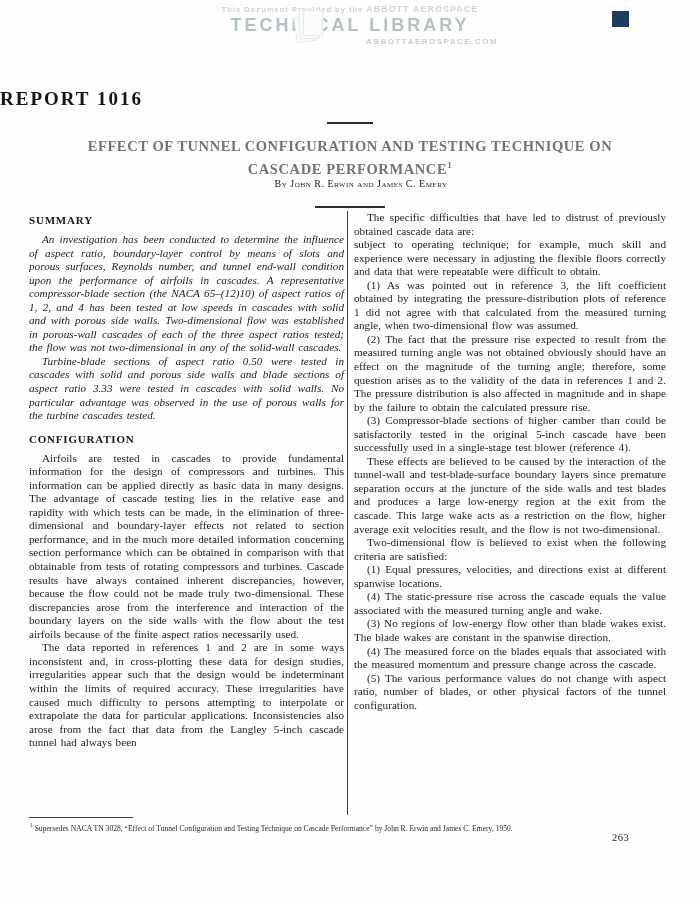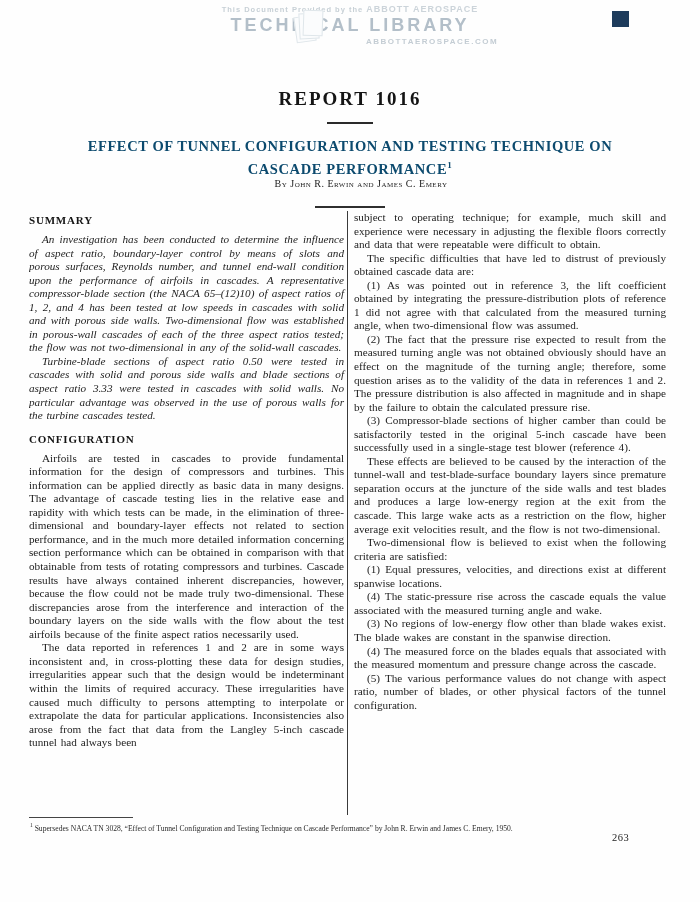--- a/index.html
+++ b/index.html
@@ -30,30 +30,30 @@
     position:absolute; border:1px solid #dfe6ea; background:#fbfcfd; width:20px; height:26px;
   }
   .wm-docstack .sheet:nth-child(1){ left:0; top:6px; transform:rotate(-8deg); }
   .wm-docstack .sheet:nth-child(2){ left:4px; top:3px; transform:rotate(-3deg); }
   .wm-docstack .sheet:nth-child(3){ left:8px; top:0; transform:rotate(2deg); }
   .wm-square { position:absolute; left:612px; top:7px; width:17px; height:16px; background:#1e3c5c; }
 
   
   .report-number {
     position:absolute; top:88px; left:0; width:100%;
-    text-align:center; font-size:19px; font-weight:bold; letter-spacing:2px;
+    font-size:19px; font-weight:bold; letter-spacing:2px;
     color:#141414;
   }
   .report-rule {
     position:absolute; top:122px; left:327px; width:46px; height:2px; background:#2a2a2a;
   }
   .doc-title {
     position:absolute; top:137px; left:40px; width:620px;
     text-align:center; font-size:14.5px; font-weight:bold; letter-spacing:0.6px;
-    line-height:19px; color:#0c4a6e;
+    line-height:19px; color:#737373;
   }
   .doc-title sup { font-size:9px; }
   .byline {
     position:absolute; top:178px; left:11px; width:100%;
     text-align:center; font-size:10px; font-variant:small-caps; letter-spacing:0.5px;
     color:#222;
   }
   .byline-rule {
     position:absolute; top:206px; left:315px; width:70px; height:2px; background:#2f2f2f;
   }
@@ -133,22 +133,22 @@
       <div class="para italic">An investigation has been conducted to determine the influence of aspect ratio, boundary-layer control by means of slots and porous surfaces, Reynolds number, and tunnel end-wall condition upon the performance of airfoils in cascades. A representative compressor-blade section (the NACA 65–(12)10) of aspect ratios of 1, 2, and 4 has been tested at low speeds in cascades with solid and with porous side walls. Two-dimensional flow was established in porous-wall cascades of each of the three aspect ratios tested; the flow was not two-dimensional in any of the solid-wall cascades.</div>
       <div class="para italic">Turbine-blade sections of aspect ratio 0.50 were tested in cascades with solid and porous side walls and blade sections of aspect ratio 3.33 were tested in cascades with solid walls. No particular advantage was observed in the use of porous walls for the turbine cascades tested.</div>
       <div class="section-heading intro">CONFIGURATION</div>
       <div class="para">Airfoils are tested in cascades to provide fundamental information for the design of compressors and turbines. This information can be applied directly as basic data in many designs. The advantage of cascade testing lies in the relative ease and rapidity with which tests can be made, in the elimination of three-dimensional and boundary-layer effects not related to section performance, and in the much more detailed information concerning section performance which can be obtained in comparison with that obtainable from tests of rotating compressors and turbines. Cascade results have always contained inherent discrepancies, however, because the flow could not be made truly two-dimensional. These discrepancies arose from the interference and interaction of the boundary layers on the side walls with the flow about the test airfoils because of the finite aspect ratios necessarily used.</div>
       <div class="para">The data reported in references 1 and 2 are in some ways inconsistent and, in cross-plotting these data for design studies, irregularities appear such that the design would be indeterminant within the limits of required accuracy. These irregularities have caused much difficulty to persons attempting to interpolate or extrapolate the data for particular applications. Inconsistencies also arose from the fact that data from the Langley 5-inch cascade tunnel had always been</div>
     </div>
 
     <div class="col-divider"></div>
 
     <div class="col col-right">
+      <div class="para">The specific difficulties that have led to distrust of previously obtained cascade data are:</div>
       <div class="para cont">subject to operating technique; for example, much skill and experience were necessary in adjusting the flexible floors correctly and data that were repeatable were difficult to obtain.</div>
-      <div class="para">The specific difficulties that have led to distrust of previously obtained cascade data are:</div>
       <div class="para">(1) As was pointed out in reference 3, the lift coefficient obtained by integrating the pressure-distribution plots of reference 1 did not agree with that calculated from the measured turning angle, when two-dimensional flow was assumed.</div>
       <div class="para">(2) The fact that the pressure rise expected to result from the measured turning angle was not obtained obviously should have an effect on the magnitude of the turning angle; therefore, some question arises as to the validity of the data in references 1 and 2. The pressure distribution is also affected in magnitude and in shape by the failure to obtain the calculated pressure rise.</div>
       <div class="para">(3) Compressor-blade sections of higher camber than could be satisfactorily tested in the original 5-inch cascade have been successfully used in a single-stage test blower (reference 4).</div>
       <div class="para">These effects are believed to be caused by the interaction of the tunnel-wall and test-blade-surface boundary layers since premature separation occurs at the juncture of the side walls and test blades and produces a large low-energy region at the exit from the cascade. This large wake acts as a restriction on the flow, higher average exit velocities result, and the flow is not two-dimensional.</div>
       <div class="para">Two-dimensional flow is believed to exist when the following criteria are satisfied:</div>
       <div class="para">(1) Equal pressures, velocities, and directions exist at different spanwise locations.</div>
       <div class="para">(4) The static-pressure rise across the cascade equals the value associated with the measured turning angle and wake.</div>
       <div class="para">(3) No regions of low-energy flow other than blade wakes exist. The blade wakes are constant in the spanwise direction.</div>
       <div class="para">(4) The measured force on the blades equals that associated with the measured momentum and pressure change across the cascade.</div>
       <div class="para">(5) The various performance values do not change with aspect ratio, number of blades, or other physical factors of the tunnel configuration.</div>

